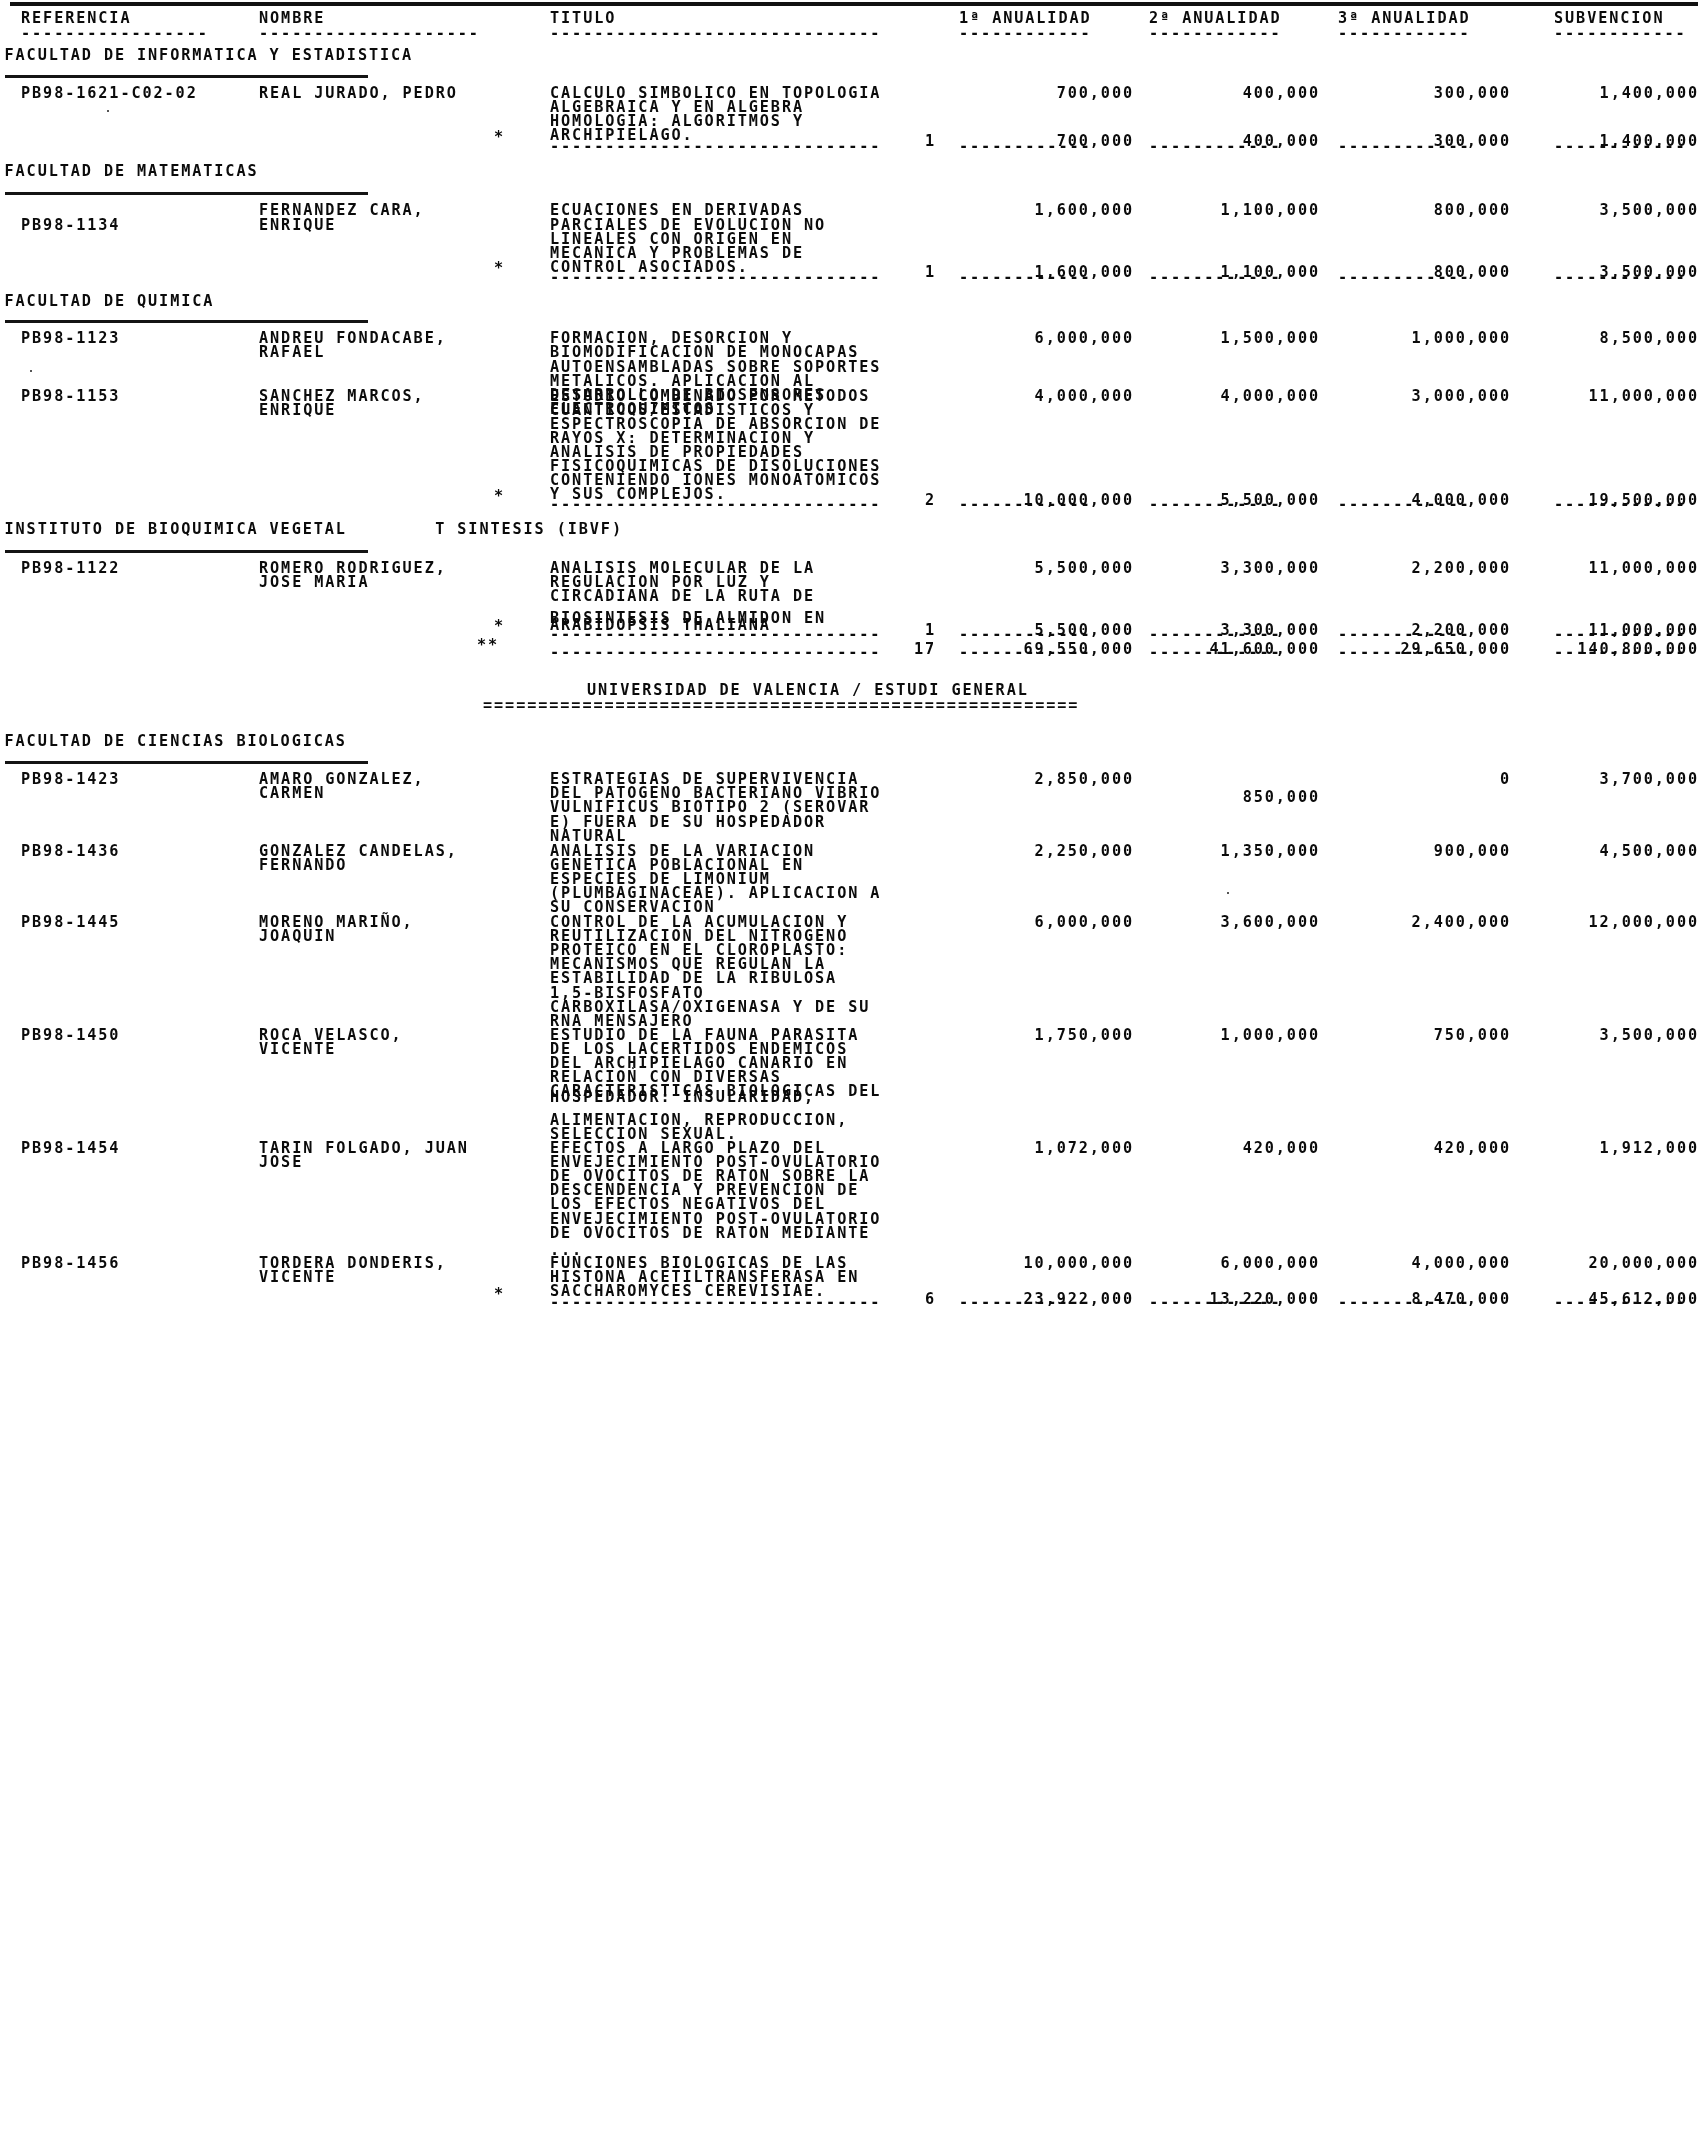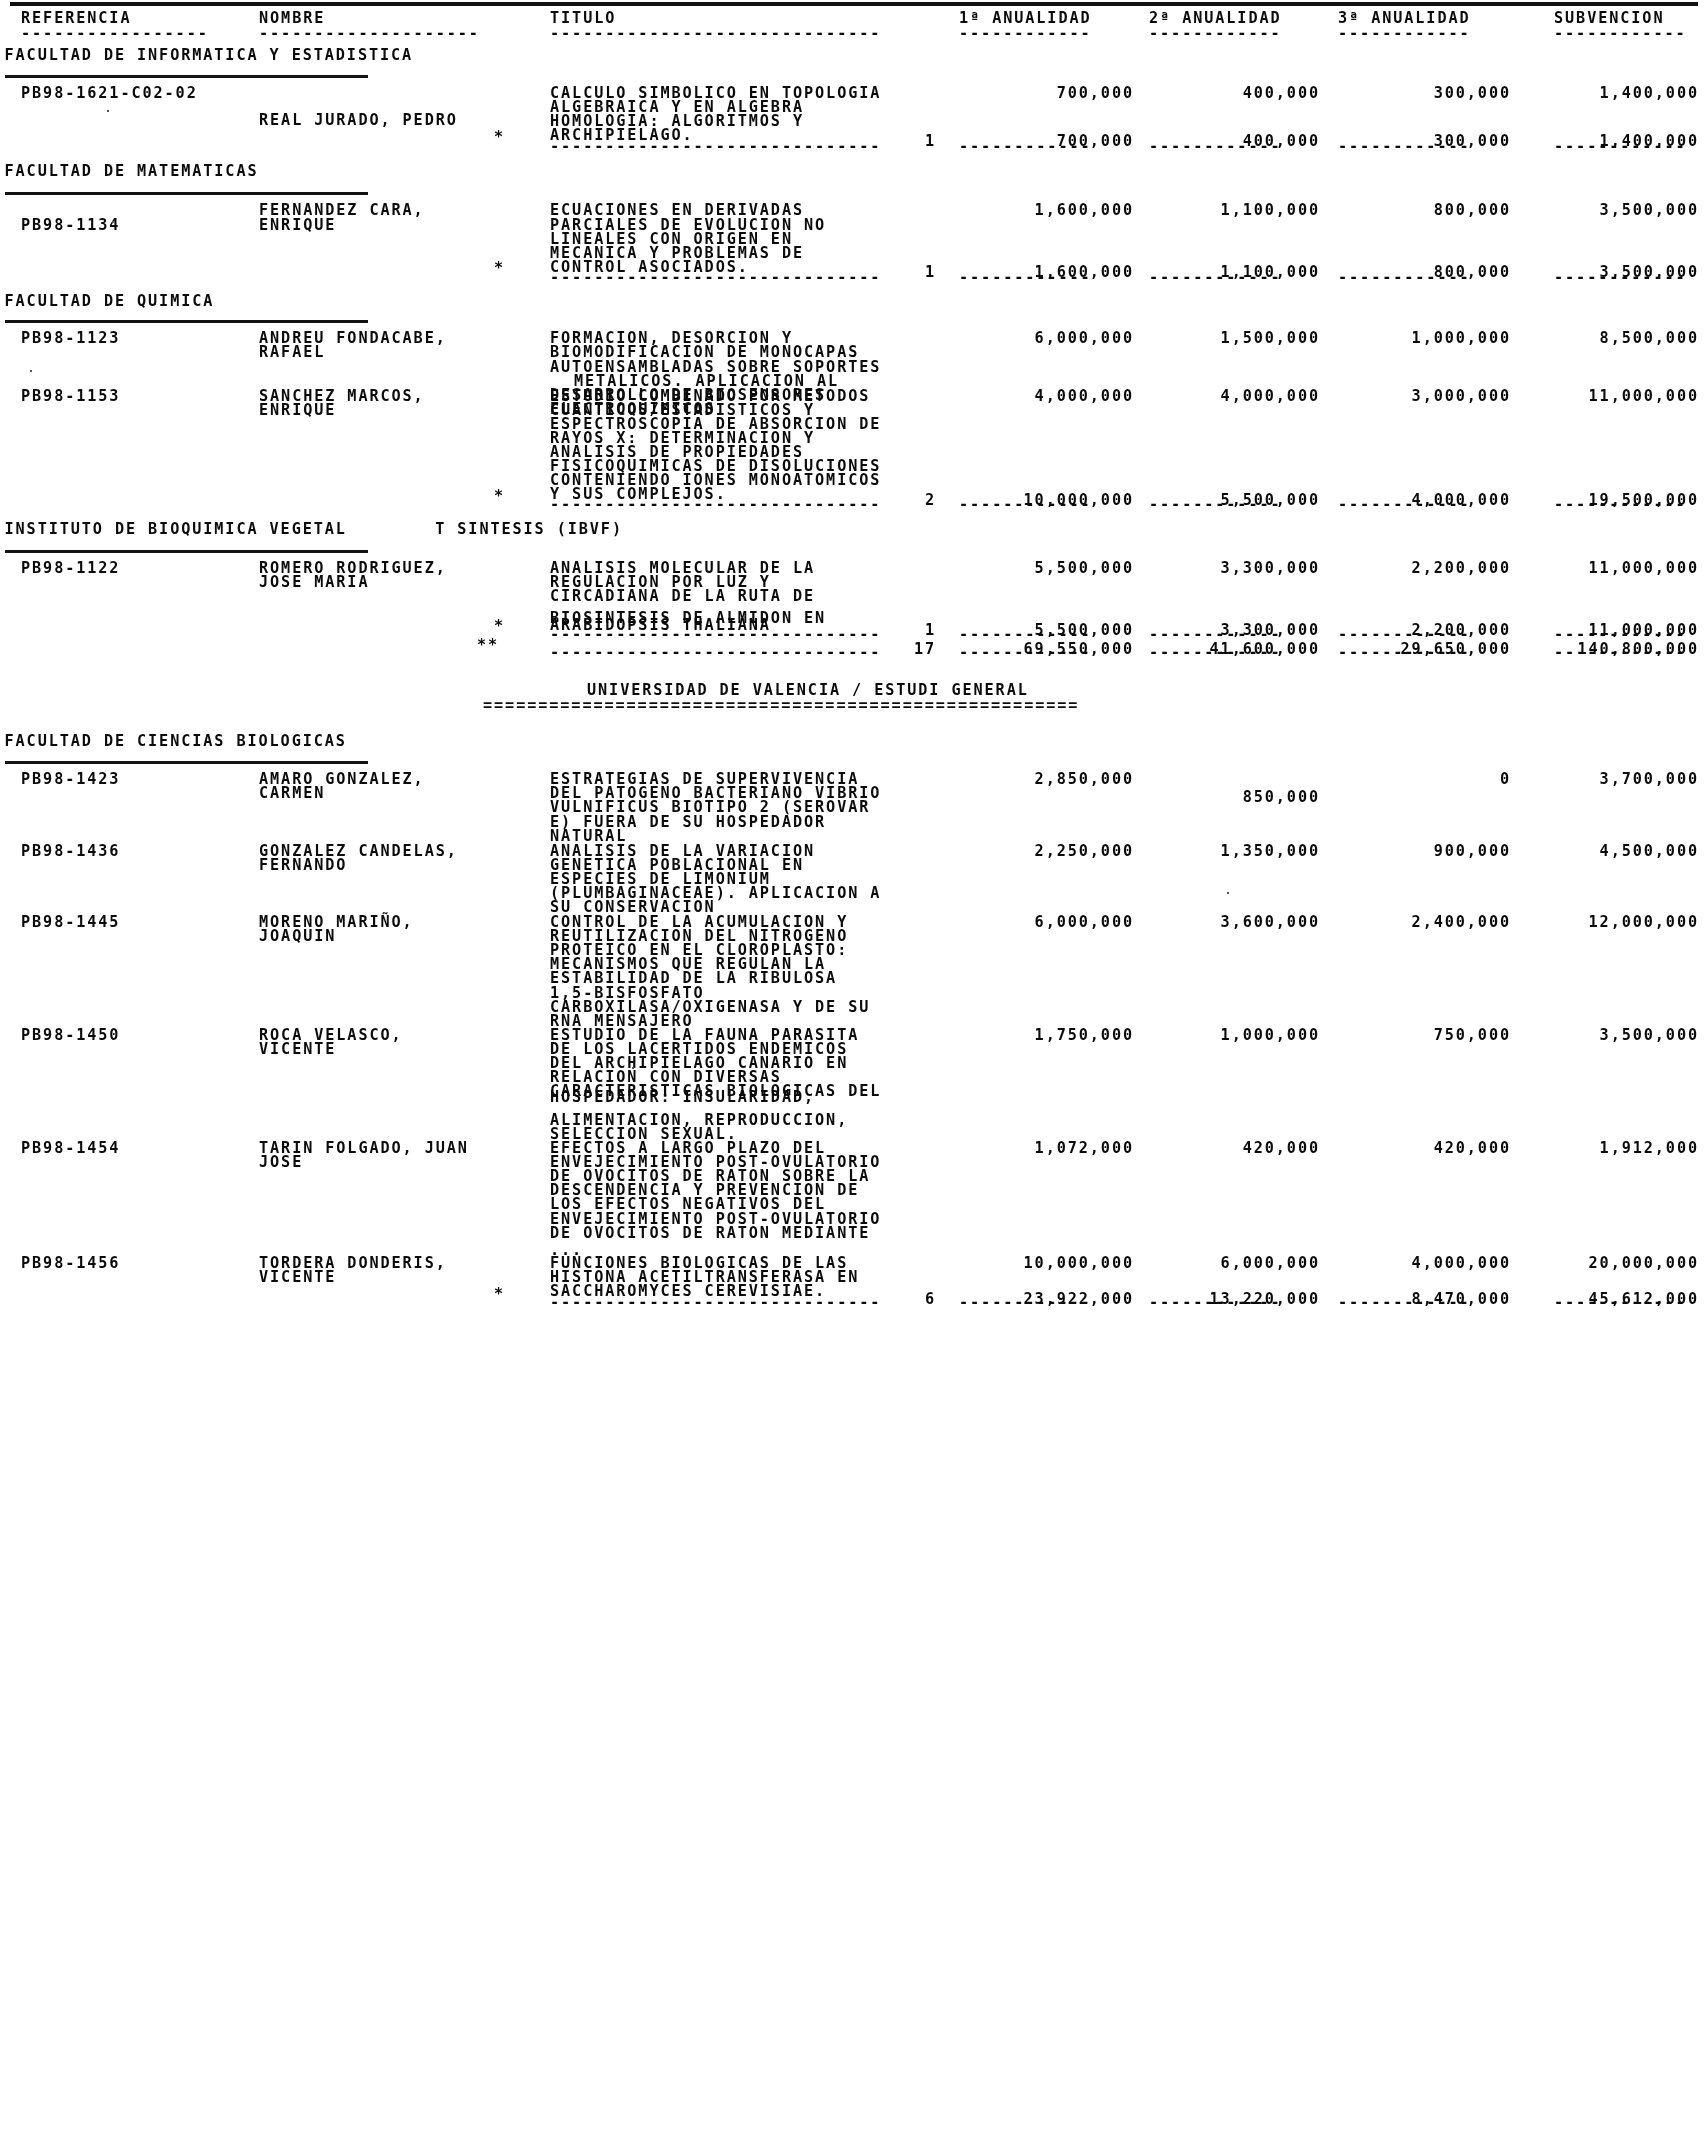--- a/index.html
+++ b/index.html
@@ -148,21 +148,21 @@
   <div class="dashrule c-tit" style="top:30px;">------------------------------</div>
   <div class="dashrule" style="top:30px;left:959px;">------------</div>
   <div class="dashrule" style="top:30px;left:1149px;">------------</div>
   <div class="dashrule" style="top:30px;left:1338px;">------------</div>
   <div class="dashrule" style="top:30px;left:1554px;">------------</div>
 
   <div class="mono" style="top:46px;left:4.5px;">FACULTAD DE INFORMATICA Y ESTADISTICA</div>
   <div class="sectrule" style="top:75px;width:363px;"></div>
 
   <div class="mono c-ref" style="top:84px;">PB98-1621-C02-02</div>
-  <div class="mono c-nom" style="top:84px;margin-top:27px;">REAL JURADO, PEDRO</div>
+  <div class="mono c-nom" style="top:84px;">REAL JURADO, PEDRO</div>
   <div class="mono c-tit" style="top:84px;">CALCULO SIMBOLICO EN TOPOLOGIA</div>
   <div class="mono c-tit" style="top:98px;">ALGEBRAICA Y EN ALGEBRA</div>
   <div class="mono c-tit" style="top:112px;">HOMOLOGIA: ALGORITMOS Y</div>
   <div class="mono c-tit" style="top:126px;">ARCHIPIELAGO.</div>
   <div class="num n-a1" style="top:84px;">700,000</div>
   <div class="num n-a2" style="top:84px;">400,000</div>
   <div class="num n-a3" style="top:84px;">300,000</div>
   <div class="num n-sub" style="top:84px;">1,400,000</div>
 
   <div class="dashrule c-tit" style="top:143px;">------------------------------</div>
@@ -209,21 +209,21 @@
 
   <div class="mono" style="top:292px;left:4.5px;">FACULTAD DE QUIMICA</div>
   <div class="sectrule" style="top:320px;width:363px;"></div>
 
   <div class="mono c-ref" style="top:329px;">PB98-1123</div>
   <div class="mono c-nom" style="top:329px;">ANDREU FONDACABE,</div>
   <div class="mono c-nom" style="top:343px;">RAFAEL</div>
   <div class="mono c-tit" style="top:329px;">FORMACION, DESORCION Y</div>
   <div class="mono c-tit" style="top:343px;">BIOMODIFICACION DE MONOCAPAS</div>
   <div class="mono c-tit" style="top:358px;">AUTOENSAMBLADAS SOBRE SOPORTES</div>
-  <div class="mono c-tit" style="top:372px;margin-left:24px;">METALICOS. APLICACION AL</div>
+  <div class="mono c-tit" style="top:372px;">METALICOS. APLICACION AL</div>
   <div class="mono c-tit" style="top:386px;">DESARROLLO DE BIOSENSORES</div>
   <div class="mono c-tit" style="top:400px;">ELECTROQUIMICOS</div>
   <div class="num n-a1" style="top:329px;">6,000,000</div>
   <div class="num n-a2" style="top:329px;">1,500,000</div>
   <div class="num n-a3" style="top:329px;">1,000,000</div>
   <div class="num n-sub" style="top:329px;">8,500,000</div>
 
   <div class="mono c-ref" style="top:387px;">PB98-1153</div>
   <div class="mono c-nom" style="top:387px;">SANCHEZ MARCOS,</div>
   <div class="mono c-nom" style="top:401px;">ENRIQUE</div>

